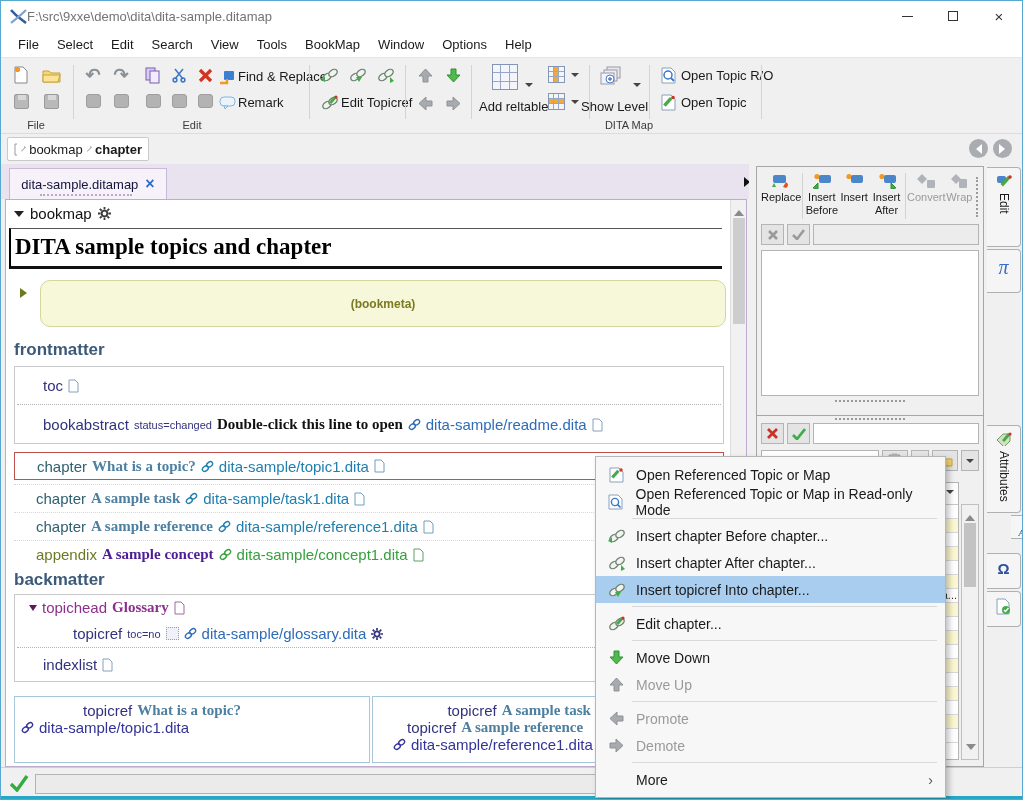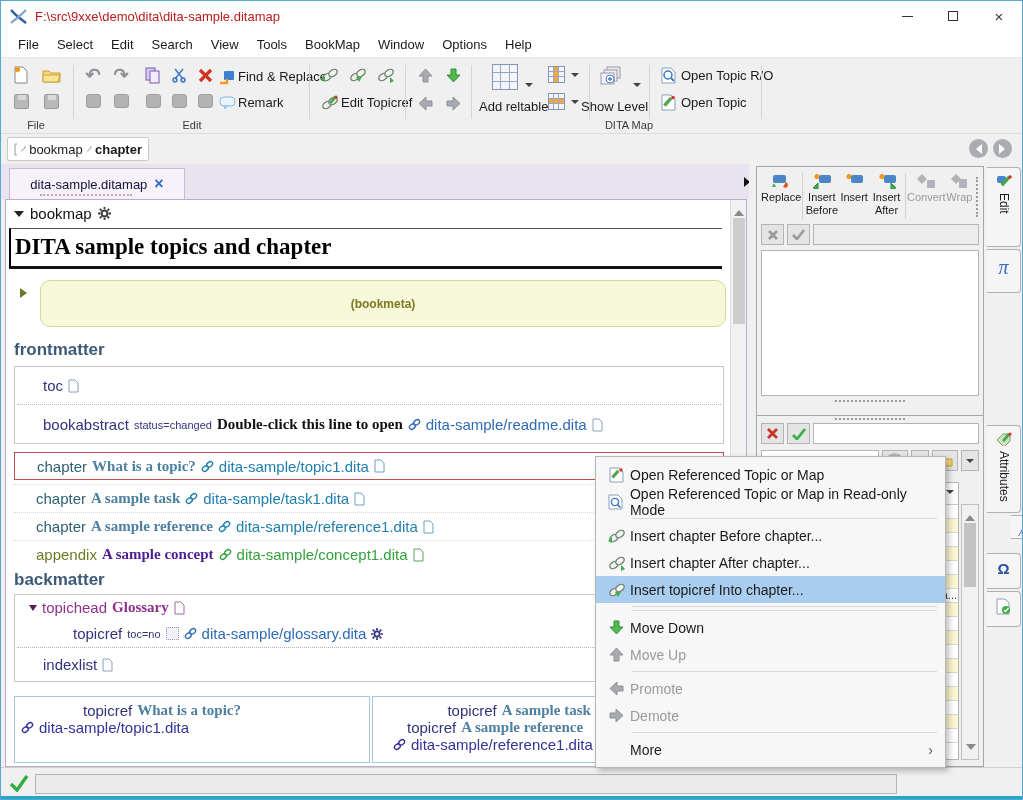--- a/index.html
+++ b/index.html
@@ -4,21 +4,21 @@
 <style>
   * { margin:0; padding:0; box-sizing:border-box; }
   body { font-family:"Liberation Sans", sans-serif; background:#fff; }
   .window { position:relative; width:1023px; height:800px; background:#f0f0f0;
             border:1px solid #57a8d0; overflow:hidden; }
   .accent-bottom { position:absolute; left:0; right:0; bottom:0; height:3px; background:#26a7c6; }
 
   
   .titlebar { position:absolute; left:0; top:0; right:0; height:30px; background:#fff;
               display:flex; align-items:center; padding-left:9px; }
-  .apptitle { font-size:13px; color:#b91c1c; margin-left:8px; }
+  .apptitle { font-size:13px; color:#737373; margin-left:0; }
   .winbtns { position:absolute; right:0; top:0; height:30px; display:flex; }
   .winbtn { width:46px; height:30px; display:flex; align-items:center; justify-content:center; color:#333; }
   .glyph-min { width:11px; height:1px; background:#333; display:inline-block; }
   .glyph-max { width:10px; height:10px; border:1px solid #333; display:inline-block; }
   .glyph-close { font-size:15px; line-height:1; }
 
   
   .menubar { position:absolute; left:0; top:30px; right:0; height:27px; background:#fff;
              display:flex; align-items:center; padding-left:8px; border-bottom:1px solid #e6e6e6; }
   .menu-item { font-size:13px; color:#1a1a1a; padding:4px 9px; }
@@ -48,21 +48,21 @@
   .crumb.bold { font-weight:bold; }
   .chev { width:6px; height:6px; border-top:1px solid #b0b0b0; border-right:1px solid #b0b0b0;
           transform:rotate(45deg); margin:0 1px; }
   .navcircle { position:absolute; top:5px; width:19px; height:19px; border-radius:50%;
                background:#a9adb2; display:flex; align-items:center; justify-content:center; }
   .navtri-l { width:0; height:0; border:5px solid transparent; border-right:6px solid #fff; margin-left:-4px; }
   .navtri-r { width:0; height:0; border:5px solid transparent; border-left:6px solid #fff; margin-right:-4px; }
 
   
   .tabbar { position:absolute; left:0; top:163px; width:748px; height:35px; background:#e9e2ef; }
-  .tab { position:absolute; left:8px; top:4px; width:176px; height:31px; background:#f7f1fa;
+  .tab { position:absolute; left:8px; top:4px; width:158px; height:31px; background:#f7f1fa;
          border:1px solid #c9b9d9; border-bottom:none; display:flex; align-items:center; justify-content:center; gap:7px; }
   .tab-label { font-size:13px; color:#14143c; }
   .tab-close { color:#2a6cc8; font-weight:bold; font-size:16px; line-height:1; }
   .tab-dots { position:absolute; left:30px; bottom:3px; width:92px; border-bottom:2px dotted #b9a9c9; }
   .split-handle { position:absolute; left:743px; top:176px; width:0; height:0;
                   border:5px solid transparent; border-left:6px solid #111; }
 
   .docwrap { position:absolute; left:4px; top:198px; width:742px; height:568px;
              background:#fff; border:1px solid #bfaad0; }
   .doc-sb { position:absolute; right:0; top:0; width:16px; height:566px; background:#f1f1f1; border-left:1px solid #ddd; }
@@ -142,21 +142,21 @@
                   border-left:none; border-radius:0 4px 4px 0; display:flex; flex-direction:column;
                   align-items:center; padding-top:6px; gap:5px; }
   .vtext { writing-mode:vertical-rl; font-size:12px; color:#1a1a1a; }
   .pi-glyph { font-family:"Liberation Serif", serif; font-style:italic; font-size:20px; color:#3a6cc8; }
   .omega-glyph { font-size:15px; color:#2a50a0; font-weight:bold; }
   .abc-glyph { font-size:9px; font-style:italic; font-weight:bold; color:#2a50a0; font-family:"Liberation Serif", serif; }
 
   
   .ctxmenu { position:absolute; left:594px; top:455px; width:351px; background:#f7f7f7;
              border:1px solid #b6b6b6; box-shadow:3px 3px 6px rgba(0,0,0,.25); padding:4px 0; z-index:50; }
-  .mi { height:27px; display:flex; align-items:center; gap:4px; padding-left:10px; font-size:14px; color:#1a1a1a; }
+  .mi { height:27px; display:flex; align-items:center; gap:10px; padding-left:10px; font-size:14px; color:#1a1a1a; }
   .mi.hl { background:#a9cdee; }
   .mi.dis { color:#9a9a9a; }
   .mico { width:20px; display:flex; justify-content:center; }
   .msep { border-top:1px solid #d9d9d9; margin:3px 8px 3px 36px; }
   .msub { margin-left:auto; margin-right:12px; color:#555; font-size:14px; }
 
   
   .statusbar { position:absolute; left:0; right:0; top:766px; height:31px; background:#f0f0f0; border-top:1px solid #cfcfcf; }
   .statusfield { position:absolute; left:34px; top:6px; width:862px; height:20px; background:#ebebeb; border:1px solid #b4b4b4; }
 
@@ -920,20 +920,33 @@
             <g fill="#eef4ee" stroke="#6f7f6f" stroke-width="1.4">
               <ellipse cx="7" cy="10" rx="4.6" ry="3.1" transform="rotate(-35 7 10)"></ellipse>
               <ellipse cx="13" cy="6" rx="4.6" ry="3.1" transform="rotate(-35 13 6)"></ellipse>
             </g>
             <path d="M8 10 L11 15 L14 10z" fill="#3fae49"></path>
           </svg>
       </span>
       <span>Insert topicref Into chapter...</span>
     </div>
     <div class="msep"></div>
+    <div class="mi">
+      <span class="mico">
+        <svg width="19" height="16">
+            <g fill="#eef4ee" stroke="#6f7f6f" stroke-width="1.4">
+              <ellipse cx="7" cy="10" rx="4.6" ry="3.1" transform="rotate(-35 7 10)"></ellipse>
+              <ellipse cx="13" cy="6" rx="4.6" ry="3.1" transform="rotate(-35 13 6)"></ellipse>
+            </g>
+            <rect x="12" y="1" width="3" height="8" transform="rotate(40 13 4)" fill="#4aa84a"></rect>
+            <circle cx="16" cy="2" r="1.6" fill="#d03422"></circle>
+          </svg>
+      </span>
+      <span>Edit chapter...</span>
+    </div>
     <div class="msep"></div>
     <div class="mi">
       <span class="mico">
         <svg width="15" height="15">
             <path d="M7.5 14 L1 7 L5 7 L5 1 L10 1 L10 7 L14 7z" fill="#4fbb4f" stroke="#2f8f35"></path>
           </svg>
       </span>
       <span>Move Down</span>
     </div>
     <div class="mi dis">

